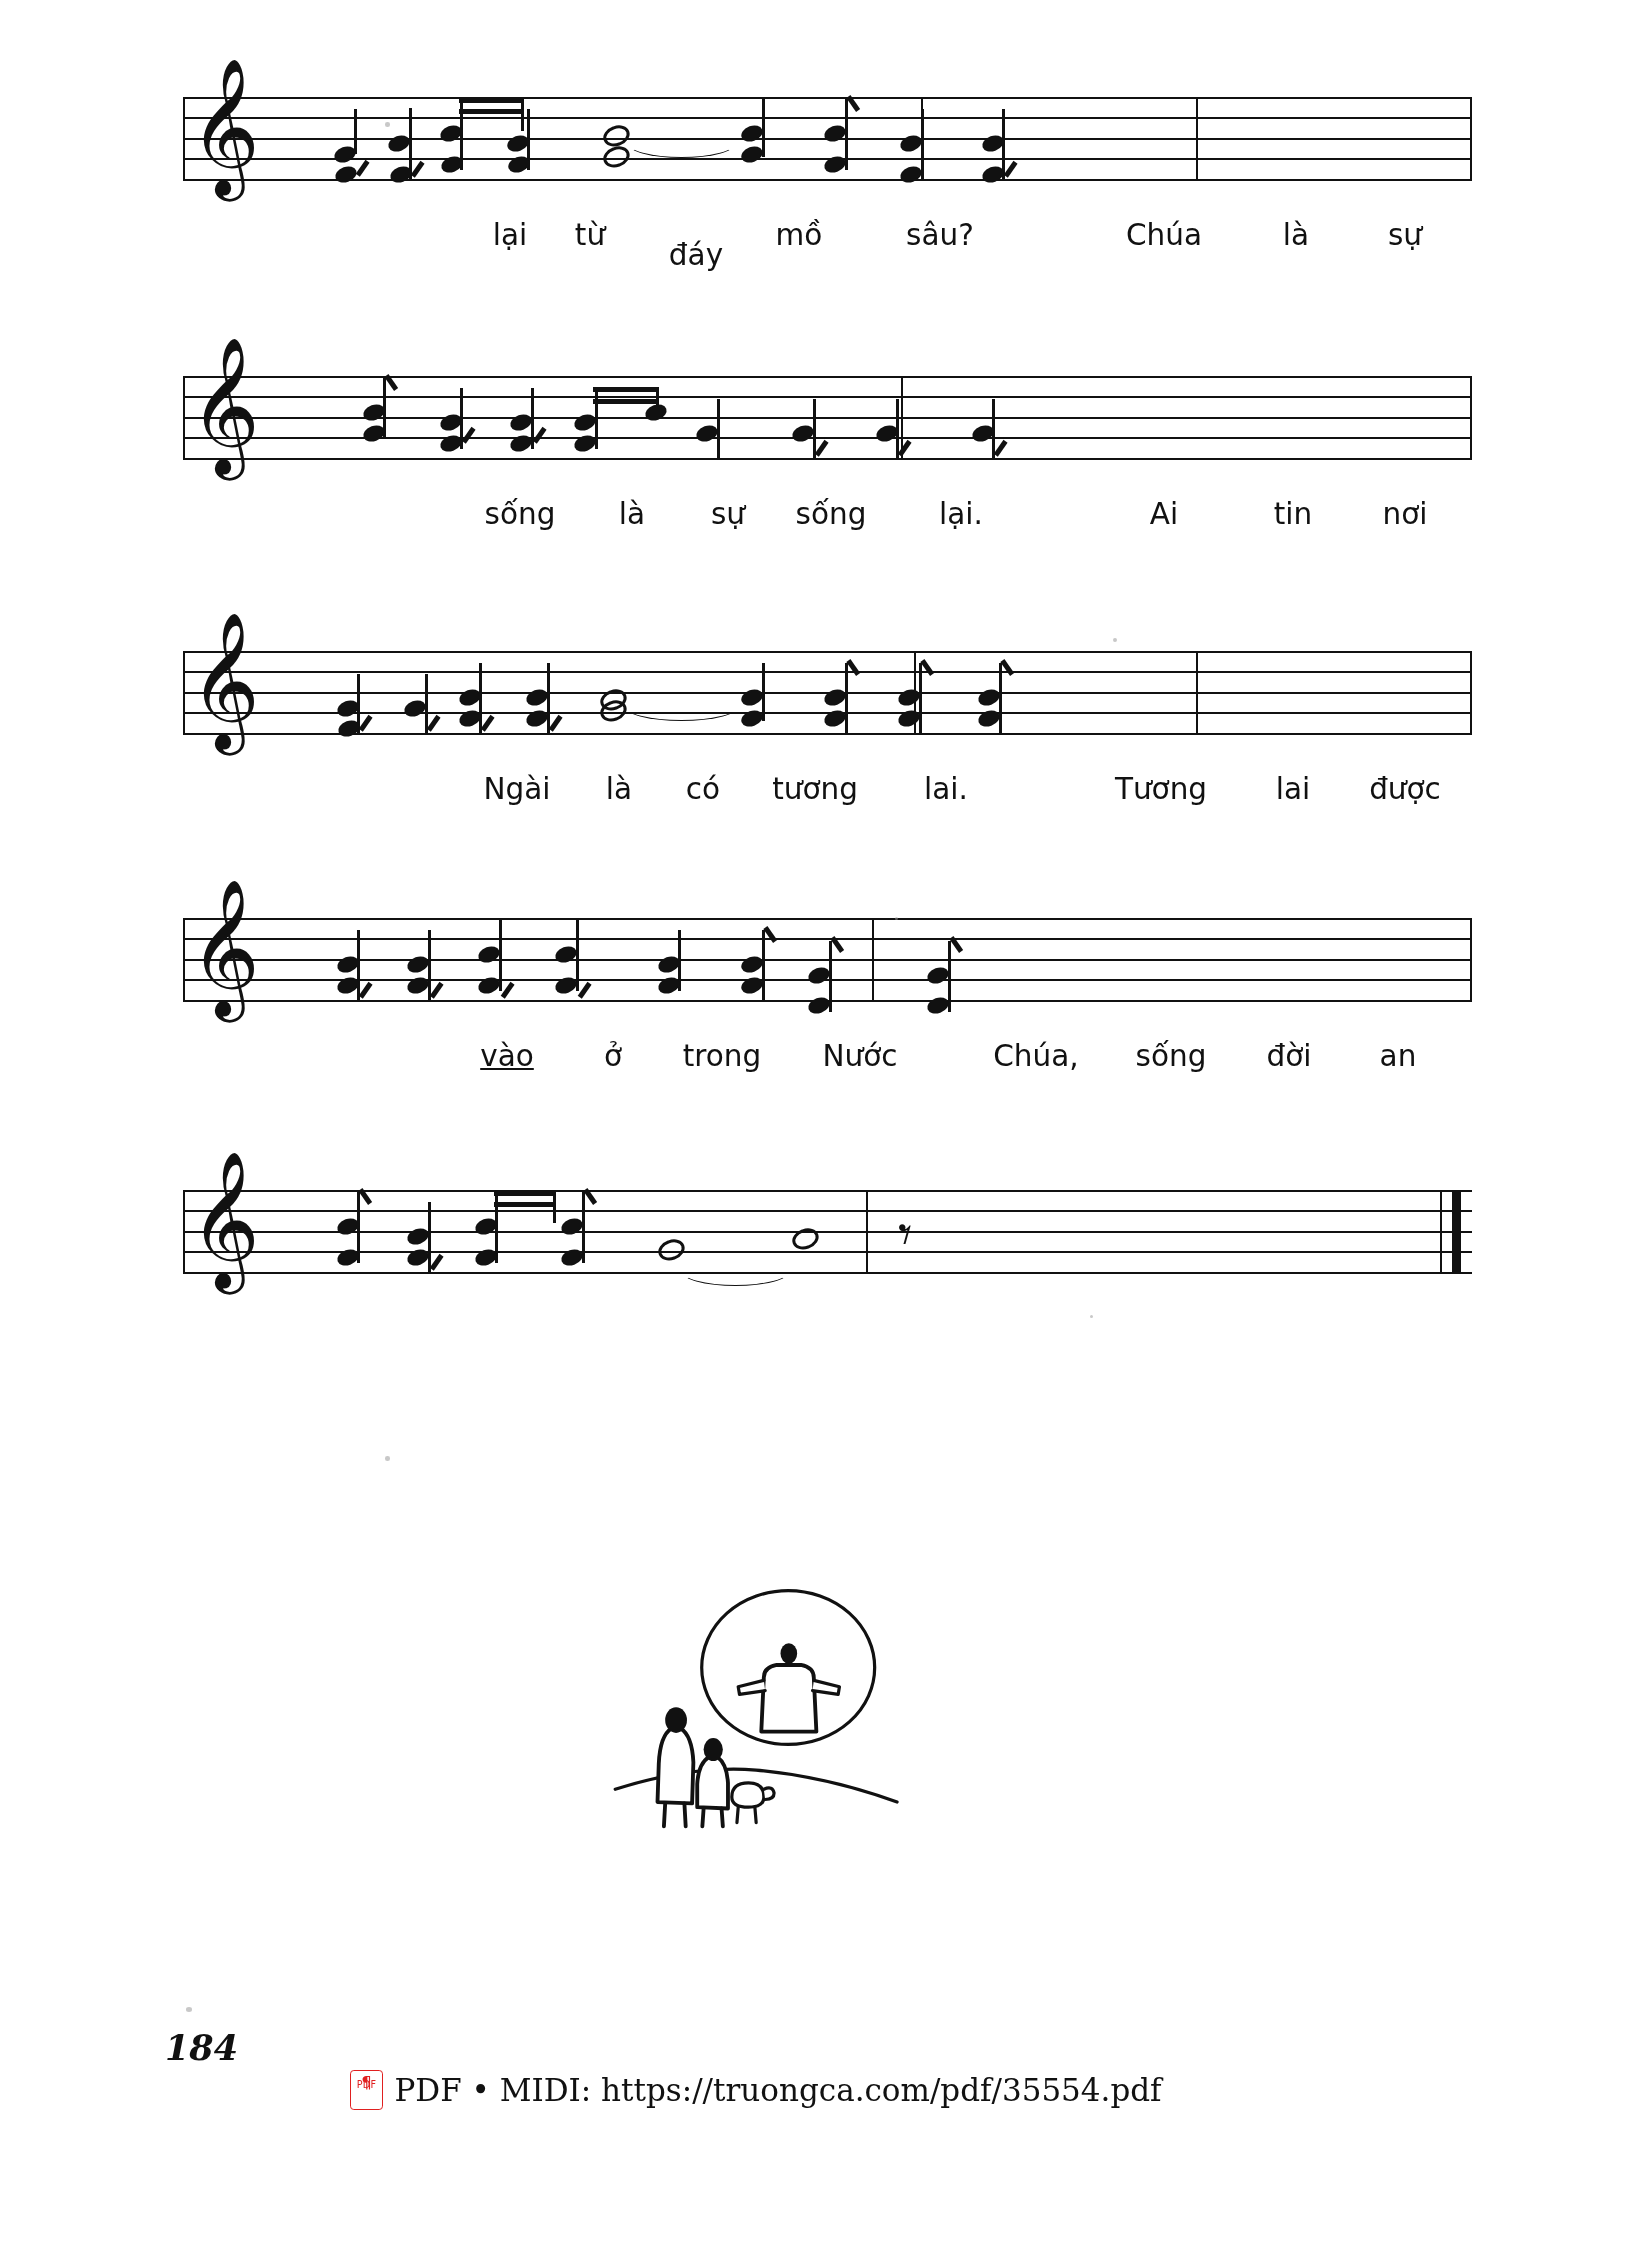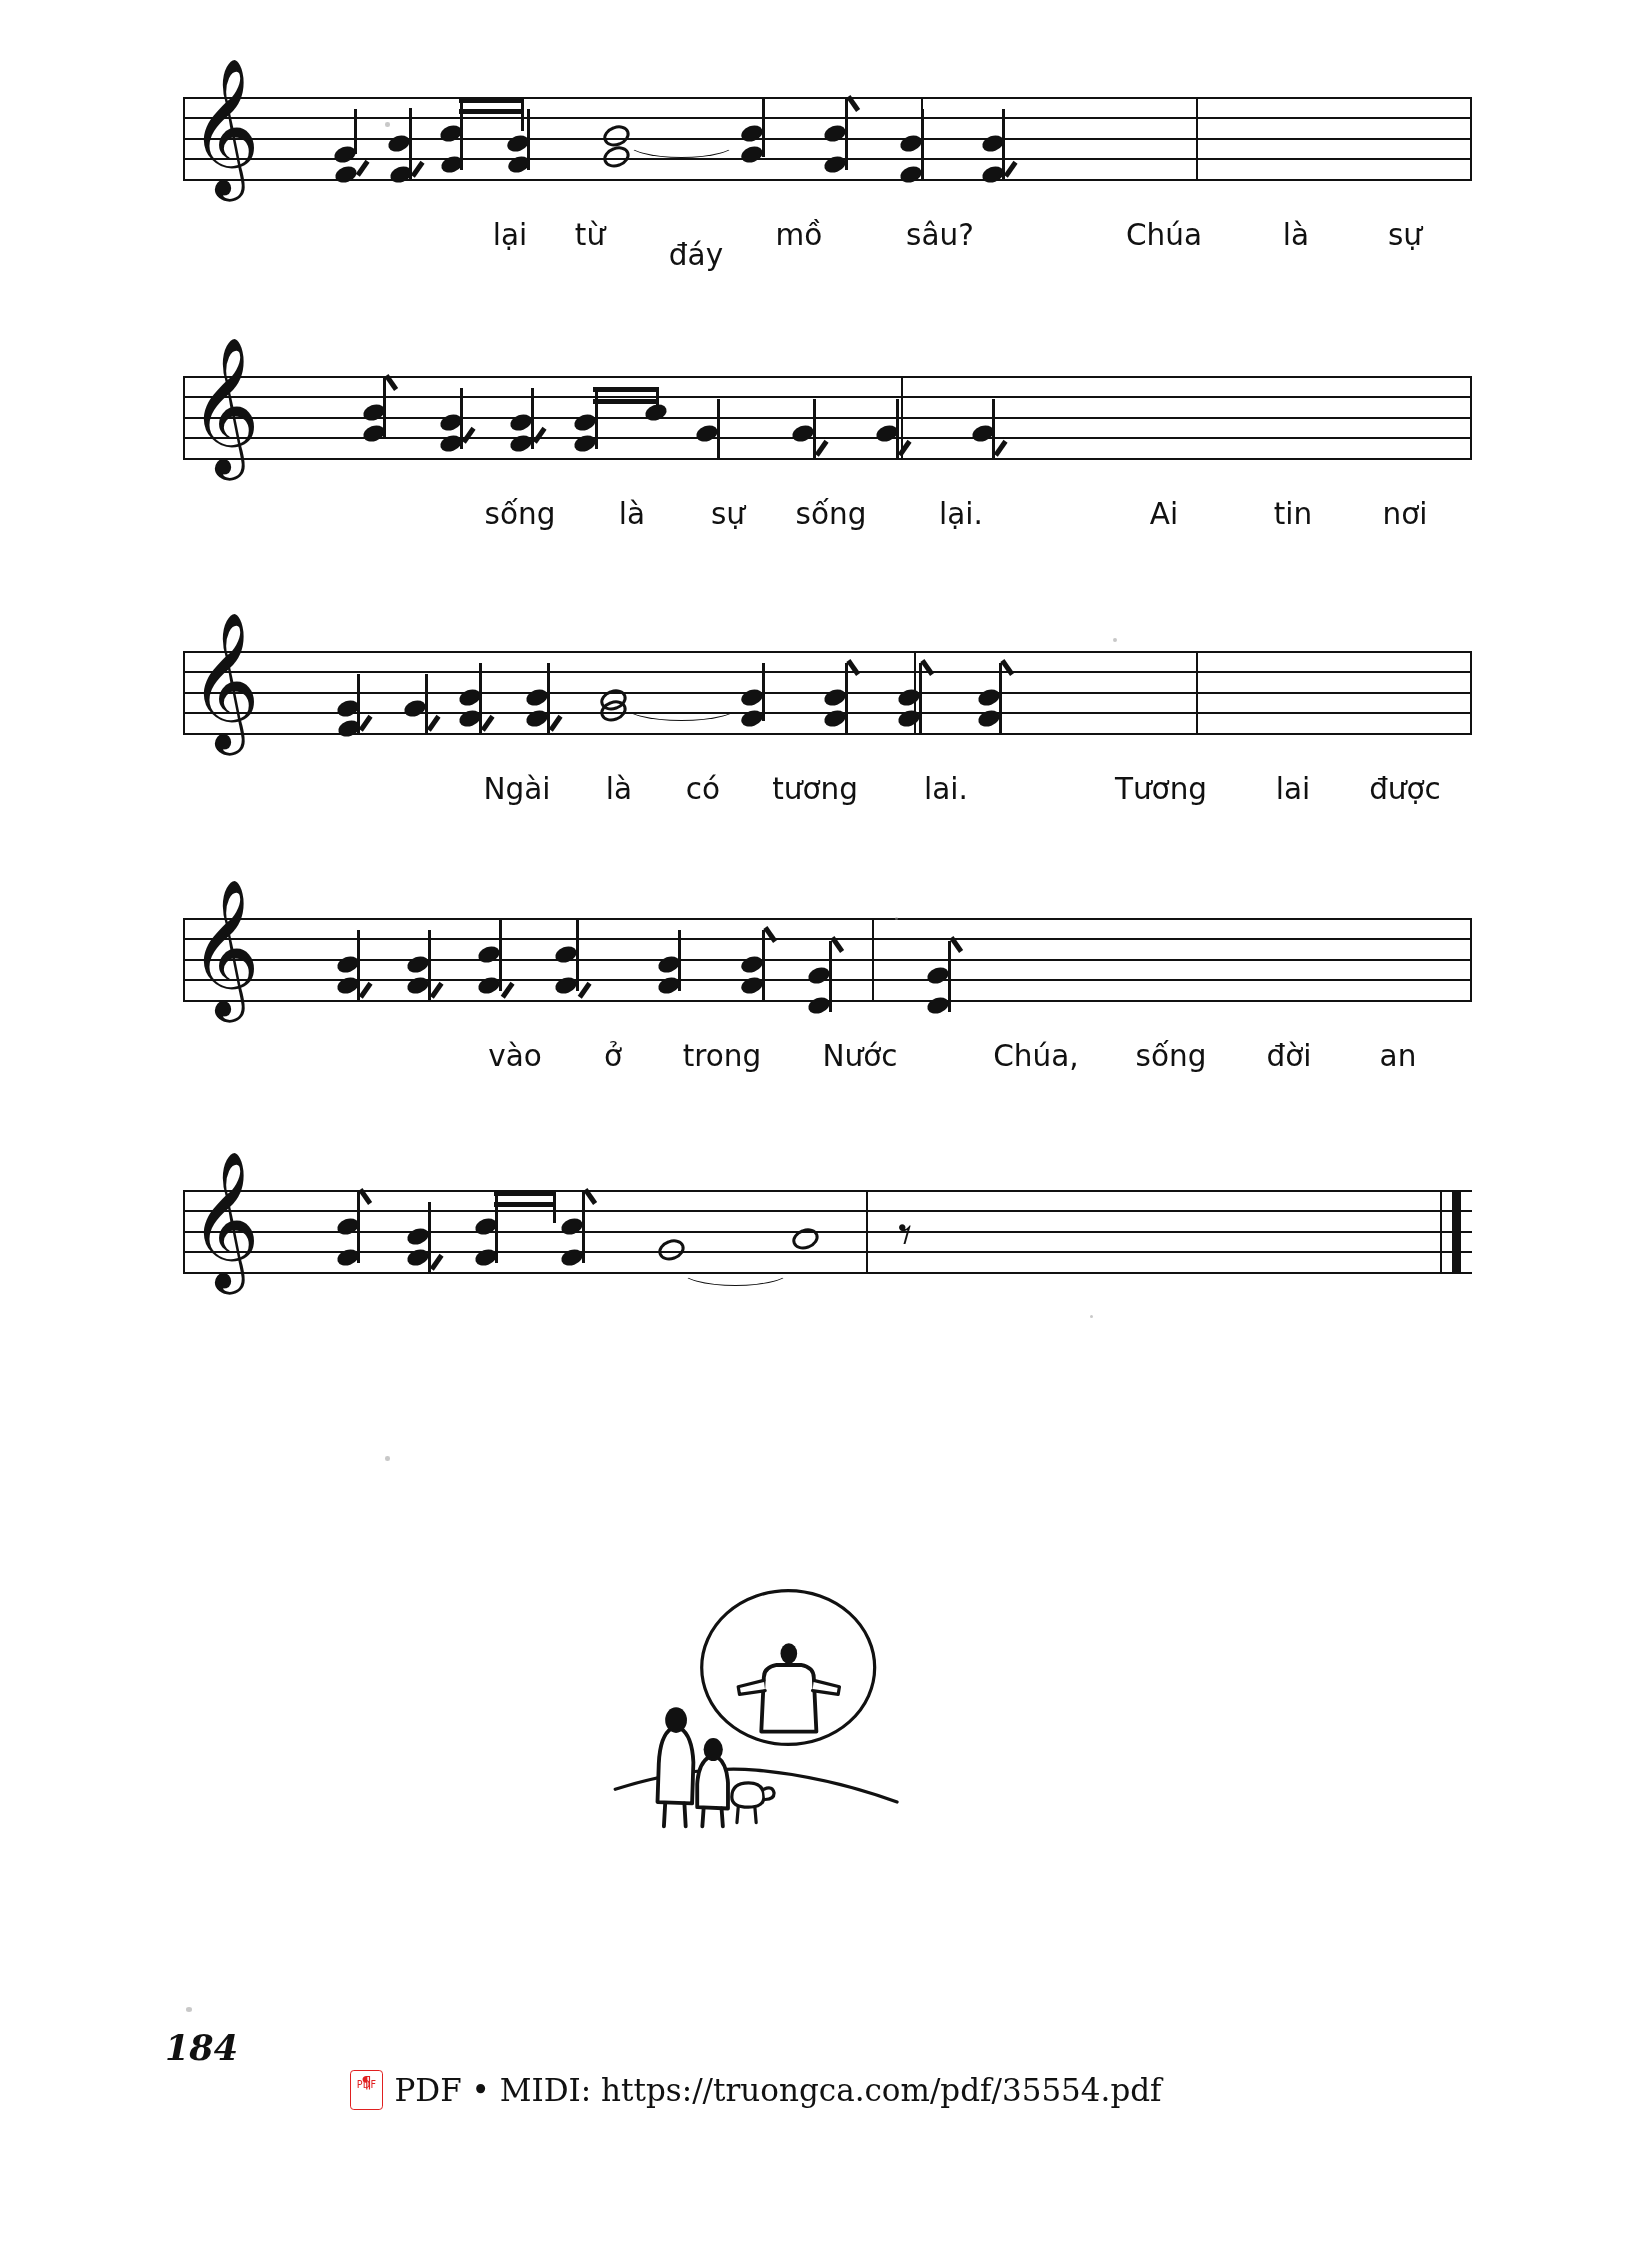--- a/index.html
+++ b/index.html
@@ -446,21 +446,21 @@
       <div class="stem" style="left:646px;top:49px;height:71px;"></div>
       <div class="note" style="left:625px;top:106px;"></div>
       <div class="flagbar" style="left:646px;top:50px;width:16.7px;transform:rotate(55deg);"></div>
 
       <div class="note" style="left:744px;top:76px;"></div>
       <div class="stem" style="left:765px;top:49px;height:71px;"></div>
       <div class="note" style="left:744px;top:106px;"></div>
       <div class="flagbar" style="left:765px;top:50px;width:16.7px;transform:rotate(55deg);"></div>
     </div>
     <div class="lyrics">
-      <div class="lyric" style="left:332px;">vào</div>
+      <div class="lyric" style="left:324px;text-decoration:underline;">vào</div>
       <div class="lyric" style="left:430px;">ở</div>
       <div class="lyric" style="left:539px;">trong</div>
       <div class="lyric" style="left:677px;">Nước</div>
       <div class="lyric" style="left:853px;">Chúa,</div>
       <div class="lyric" style="left:988px;">sống</div>
       <div class="lyric" style="left:1106px;">đời</div>
       <div class="lyric" style="left:1215px;">an</div>
     </div>
   </div>
 

